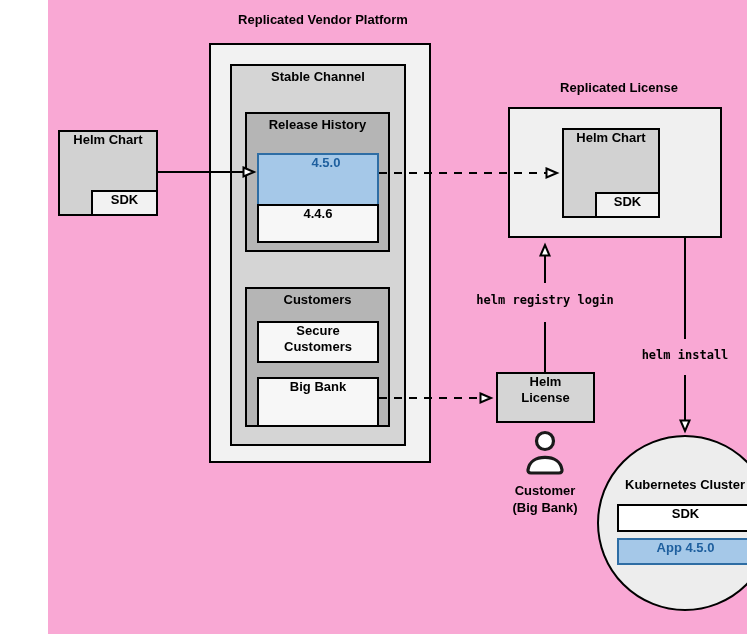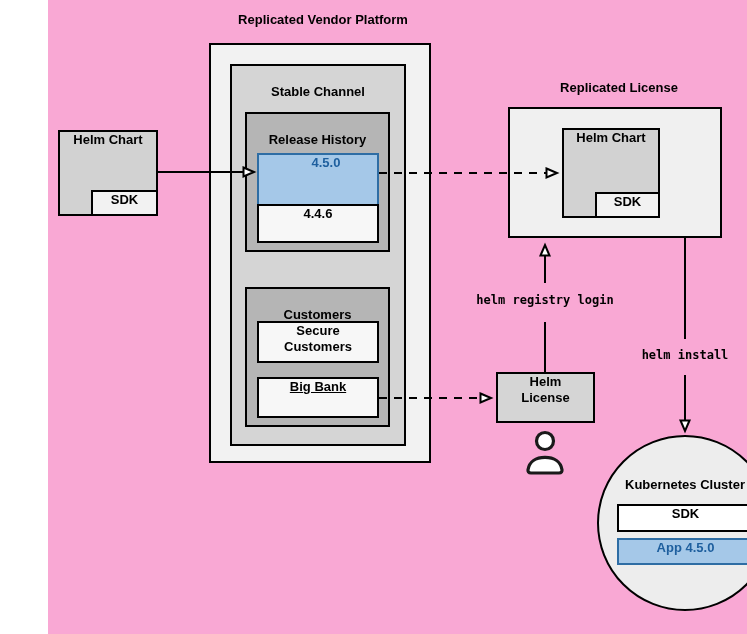--- a/index.html
+++ b/index.html
@@ -19,21 +19,21 @@
     display: flex;
     align-items: flex-start;
     justify-content: center;
     text-align: center;
     font-weight: bold;
     font-size: 13px;
     color: #000;
     line-height: 1.25;
   }
   .lbl-top { align-items: flex-start; }
-  .lbl-top .box-label { padding-top: 18px; }
+  .lbl-top .box-label { padding-top: 3px; }
   .ext-label {
     position: absolute;
     text-align: center;
     font-weight: bold;
     font-size: 13px;
     color: #000;
     line-height: 1.3;
   }
   .mono-label {
     position: absolute;
@@ -98,21 +98,21 @@
   </div>
 
   <div class="box fill-group lbl-top" style="left:197px; top:287px; width:145px; height:140px;">
     <span class="box-label">Customers</span>
   </div>
 
   <div class="box fill-light" style="left:209px; top:321px; width:122px; height:42px;">
     <span class="wrap-narrow" style="width:80px;">Secure Customers</span>
   </div>
 
-  <div class="box fill-light" style="left:209px; top:377px; width:122px; height:41px;text-decoration:underline;">
+  <div class="box fill-light" style="left:209px; top:377px; width:122px; height:50px;">
     <span>Big Bank</span>
   </div>
 
   <div class="box fill-gray" style="left:10px; top:130px; width:100px; height:86px;">
     <span style="padding-bottom:14px;">Helm Chart</span>
   </div>
   <div class="box fill-sdk ztop" style="left:43px; top:190px; width:67px; height:26px;">
     <span>SDK</span>
   </div>
 
@@ -128,20 +128,21 @@
   </div>
 
   <div class="box fill-channel" style="left:448px; top:372px; width:99px; height:51px;">
     <span class="wrap-narrow" style="width:60px;">Helm License</span>
   </div>
 
   <svg id="person-icon-svg" width="40" height="48" viewBox="0 0 40 48">
     <circle cx="20" cy="12" r="8.5" fill="#ffffff" stroke="#1a1a1a" stroke-width="3.2"></circle>
     <path d="M6 44 L34 44 C36.5 44 37.2 42.2 37 40.8 C35.8 32.5 29 28.4 20 28.4 C11 28.4 4.2 32.5 3 40.8 C2.8 42.2 3.5 44 6 44 Z" fill="#ffffff" stroke="#1a1a1a" stroke-width="3.2" stroke-linejoin="round"></path>
   </svg>
+  <div class="ext-label" style="left:457px; top:483px; width:80px;">Customer (Big Bank)</div>
 
   <div class="box fill-circle circle" style="left:549px; top:435px; width:176px; height:176px;"></div>
   <div class="ext-label" style="left:549px; top:477px; width:176px;">Kubernetes Cluster</div>
   <div class="box fill-white" style="left:569px; top:504px; width:137px; height:28px;">
     <span>SDK</span>
   </div>
   <div class="box fill-highlight" style="left:569px; top:538px; width:137px; height:27px;">
     <span>App 4.5.0</span>
   </div>
 

